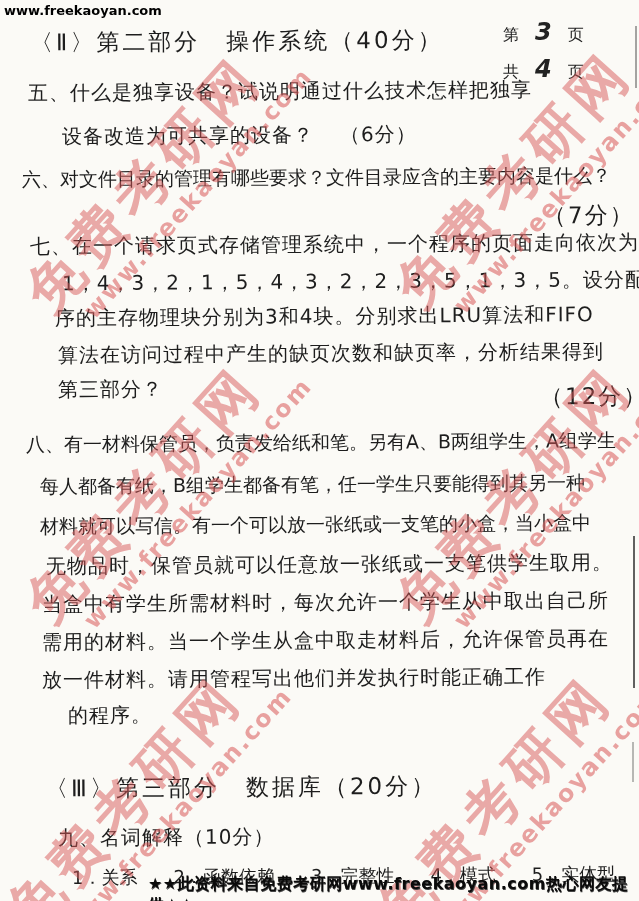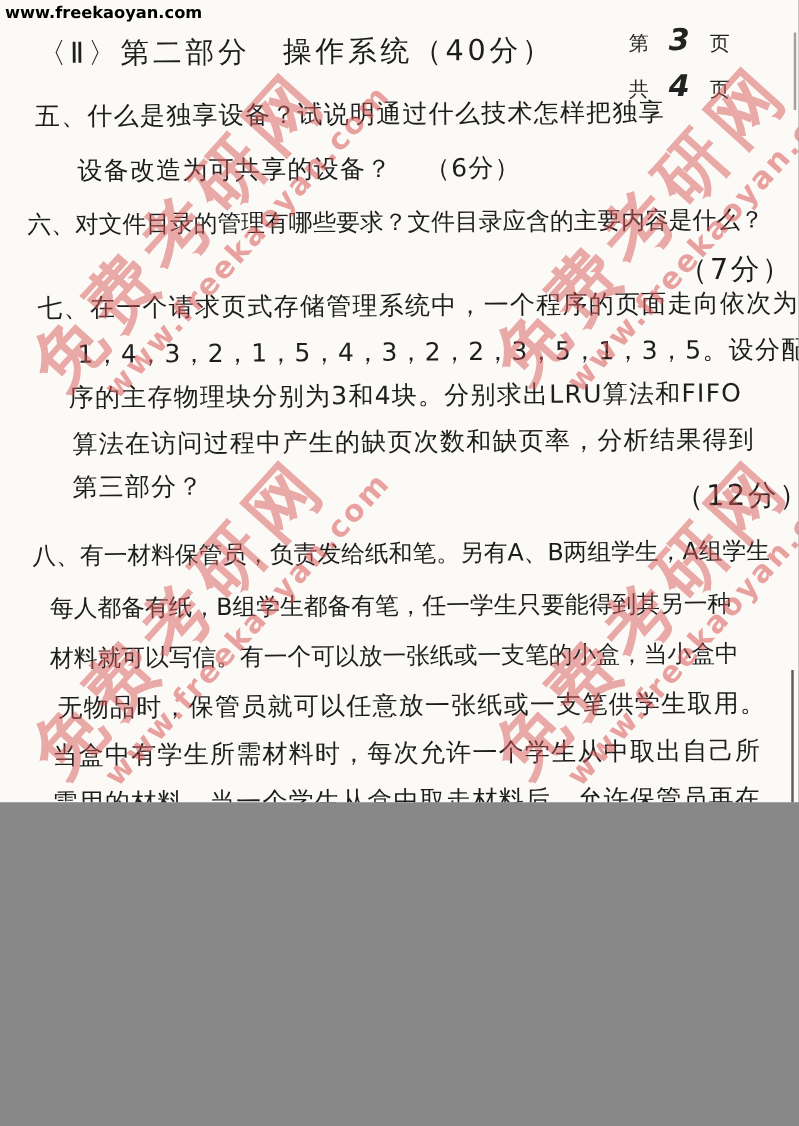--- a/index.html
+++ b/index.html
@@ -1,18 +1,18 @@
 <!DOCTYPE html>
 <html><head>
 <meta charset="utf-8">
 <style>
   html,body{margin:0;padding:0;background:#888;}
   #page{
     position:relative;
-    width:639px;height:642px;
+    width:639px;height:901px;
     background:#fbfaf6;
     overflow:hidden;
     font-family:"DejaVu Sans",sans-serif;
     color:#1d1d1d;
   }
   
   .hw{
     position:absolute;
     white-space:nowrap;
     font-size:20px;

